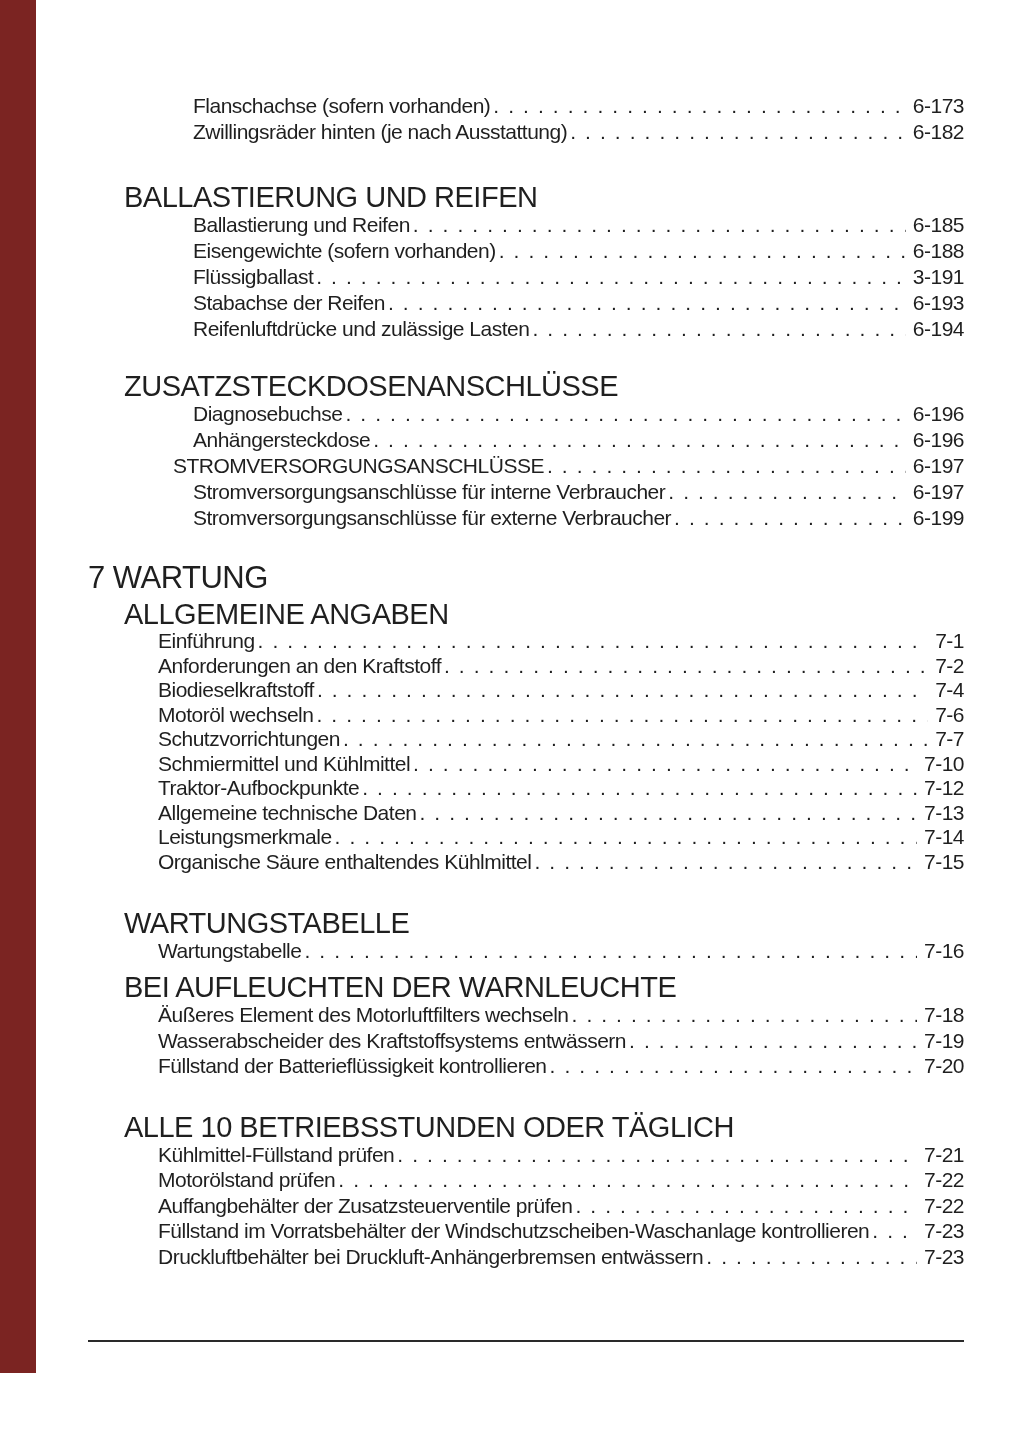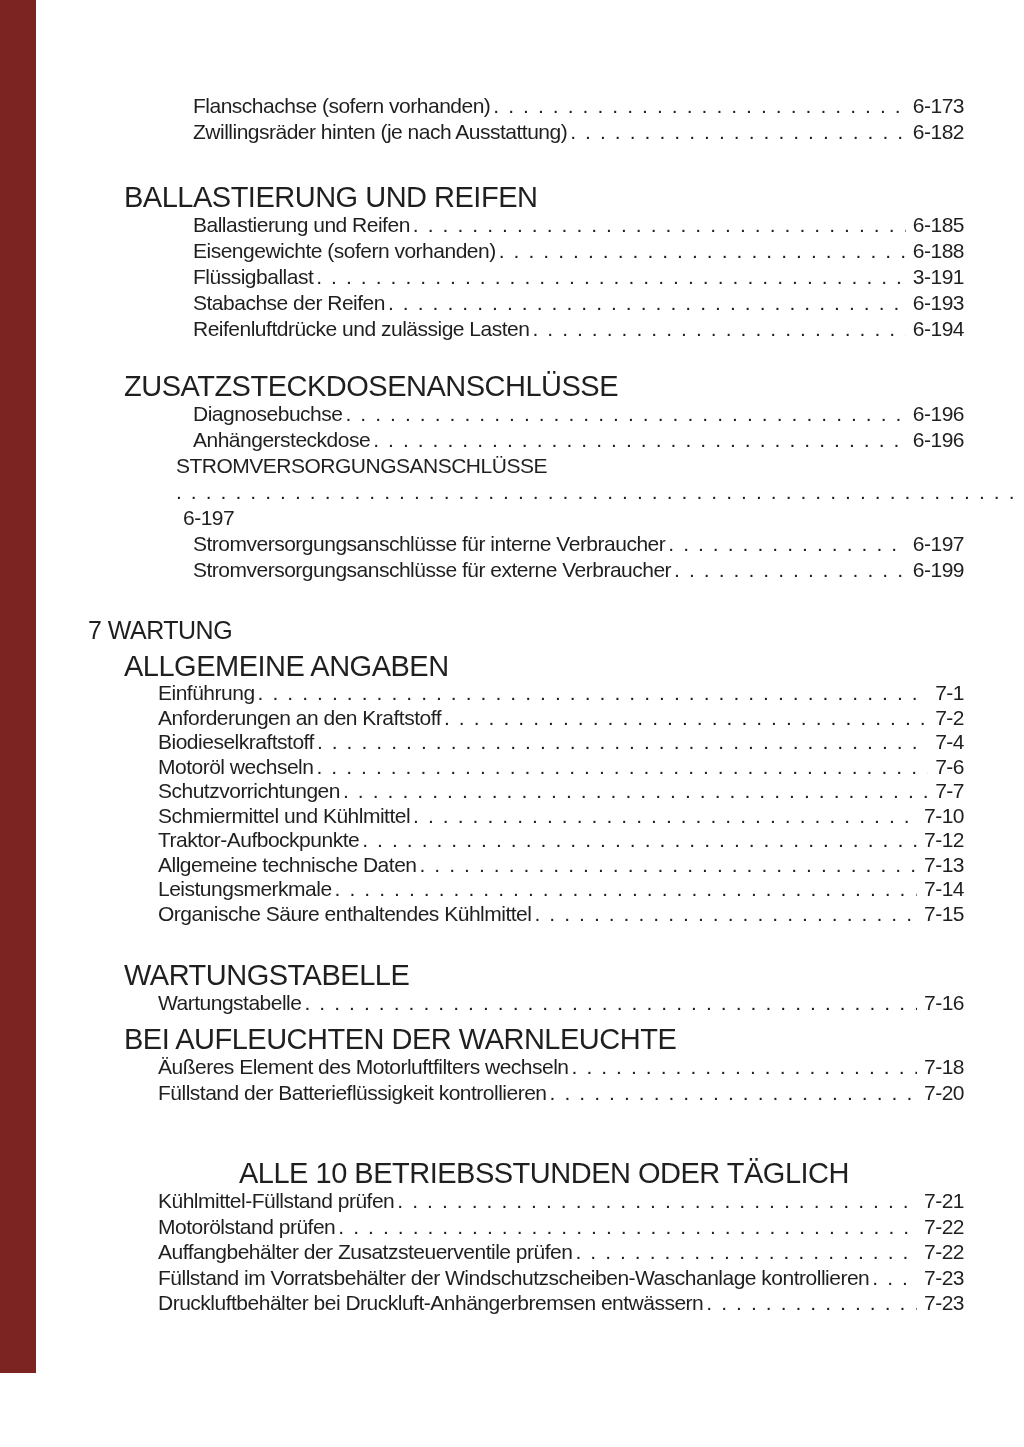--- a/index.html
+++ b/index.html
@@ -4,49 +4,49 @@
 <style>
   html,body{margin:0;padding:0;background:#ffffff;}
   .page{
     position:relative;width:1024px;height:1373px;background:#ffffff;overflow:hidden;
     font-family:"Liberation Sans","DejaVu Sans",sans-serif;color:#1f1f1f;
   }
   .edgebar{position:absolute;left:0;top:0;width:36px;height:1447px;background:#7b2422;}
   .content{position:absolute;left:88px;top:0;width:876px;}
 
   .chapter{
-    font-size:25px;line-height:34px;letter-spacing:-0.5px;white-space:nowrap;
+    font-size:31px;line-height:34px;letter-spacing:-0.5px;white-space:nowrap;
   }
   .heading{
     font-size:29px;line-height:30px;letter-spacing:-0.5px;white-space:nowrap;
     padding-left:36px;
   }
   .row{
     display:flex;align-items:baseline;font-size:21px;letter-spacing:-0.5px;line-height:26px;
   }
   .row .label{white-space:nowrap;flex:0 0 auto;}
   .row .dots{flex:1 1 auto;min-width:8px;overflow:hidden;white-space:nowrap;margin-left:3px;}
   .row .dots::after{
     content:". . . . . . . . . . . . . . . . . . . . . . . . . . . . . . . . . . . . . . . . . . . . . . . . . . . . . . . . . . . . . . . . . . . . . . . . . . . . . . . . . . . . . . . . . . . . . . . . . . . . . . . . . . . . . . . . . . . . . . . . . . . .";
     letter-spacing:1.6px;
   }
   .row .num{flex:0 0 auto;padding-left:7px;text-align:right;}
 
   .ind-deep{padding-left:105px;}
   .ind-normal{padding-left:70px;}
-  .ind-sub{padding-left:85px;flex-direction:column;}
+  .ind-sub{padding-left:85px;}
 
   .block-0{margin-top:93px;}
   .block-1 .heading{margin-top:37px;}
   .block-2 .heading{margin-top:29px;}
   .block-3 .chapter{margin-top:30px;}
   .block-4 .heading{margin-top:4px;}
   .block-5 .heading{margin-top:34px;}
   .block-6 .heading{margin-top:8px;}
-  .block-7 .heading{margin-top:53px;text-align:center;}
+  .block-7 .heading{margin-top:33px;}
 
   .block-0 .row,.block-1 .row,.block-2 .row,.block-5 .row{line-height:26px;}
   .block-4 .row{line-height:24.5px;align-items:flex-end;}
   .block-6 .row,.block-7 .row{line-height:25.5px;}
 
   .rule{margin-top:71px;border-top:2px solid #2a2a2a;width:876px;height:0;}
 </style>
 </head>
 <body>
 
@@ -186,20 +186,25 @@
   </div>
       </div>
       <div class="block block-6">
         <div class="heading">BEI AUFLEUCHTEN DER WARNLEUCHTE</div>
         <div class="row ind-normal">
     <span class="label">Äußeres Element des Motorluftfilters wechseln</span>
     <span class="dots"></span>
     <span class="num">7-18</span>
   </div>
         <div class="row ind-normal">
+    <span class="label">Wasserabscheider des Kraftstoffsystems entwässern</span>
+    <span class="dots"></span>
+    <span class="num">7-19</span>
+  </div>
+        <div class="row ind-normal">
     <span class="label">Füllstand der Batterieflüssigkeit kontrollieren</span>
     <span class="dots"></span>
     <span class="num">7-20</span>
   </div>
       </div>
       <div class="block block-7">
         <div class="heading">ALLE 10 BETRIEBSSTUNDEN ODER TÄGLICH</div>
         <div class="row ind-normal">
     <span class="label">Kühlmittel-Füllstand prüfen</span>
     <span class="dots"></span>

